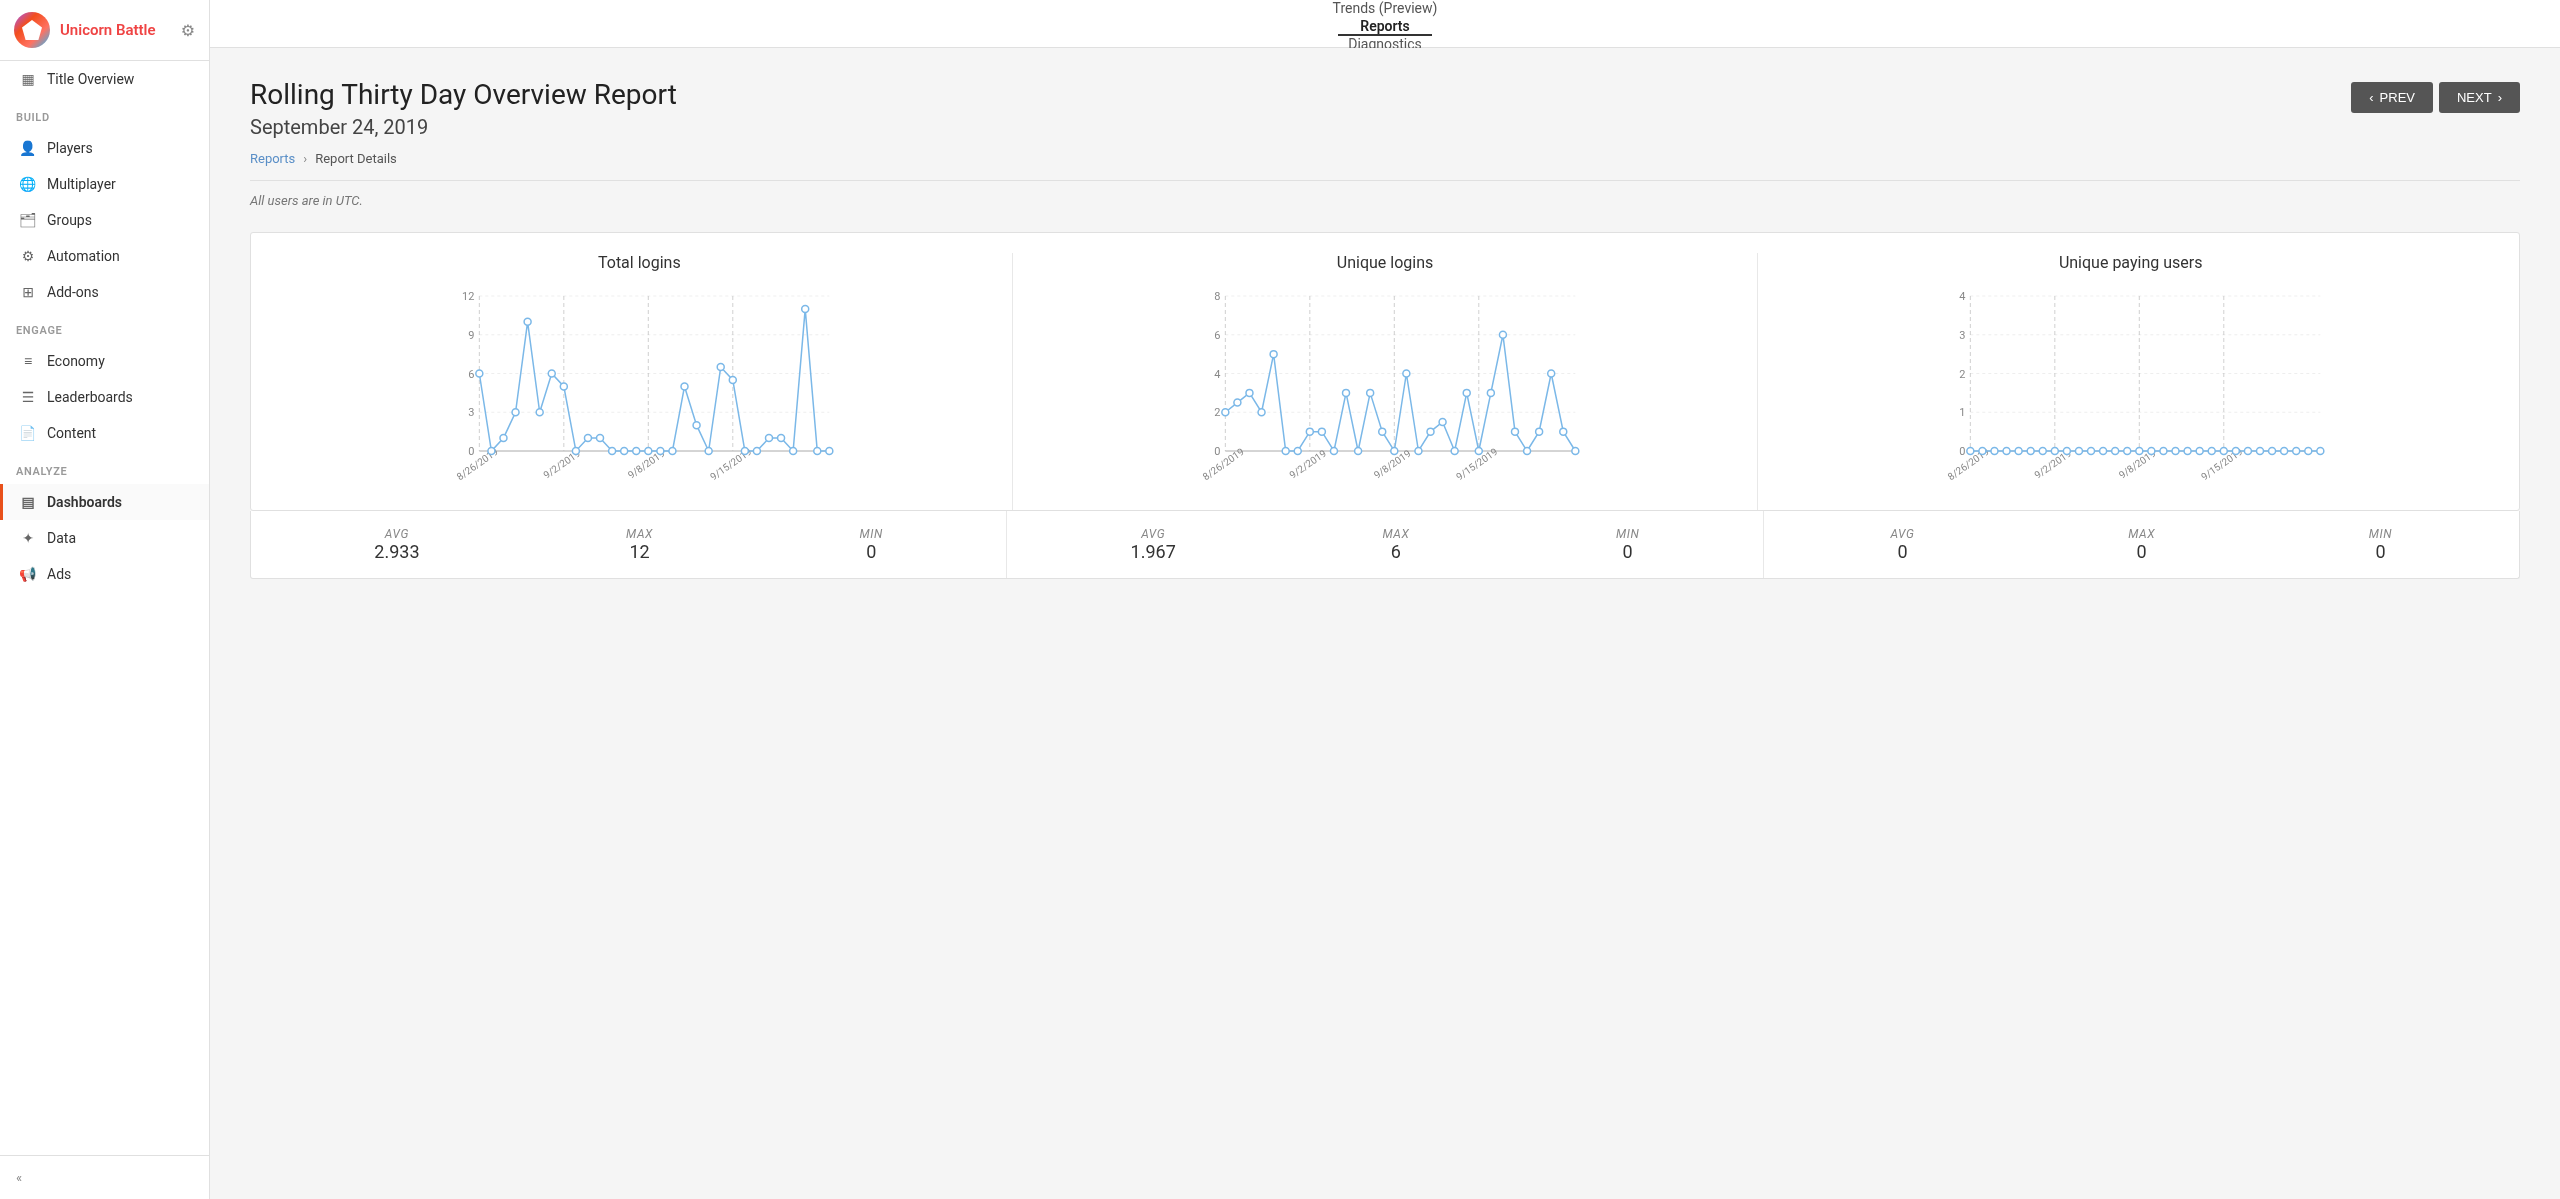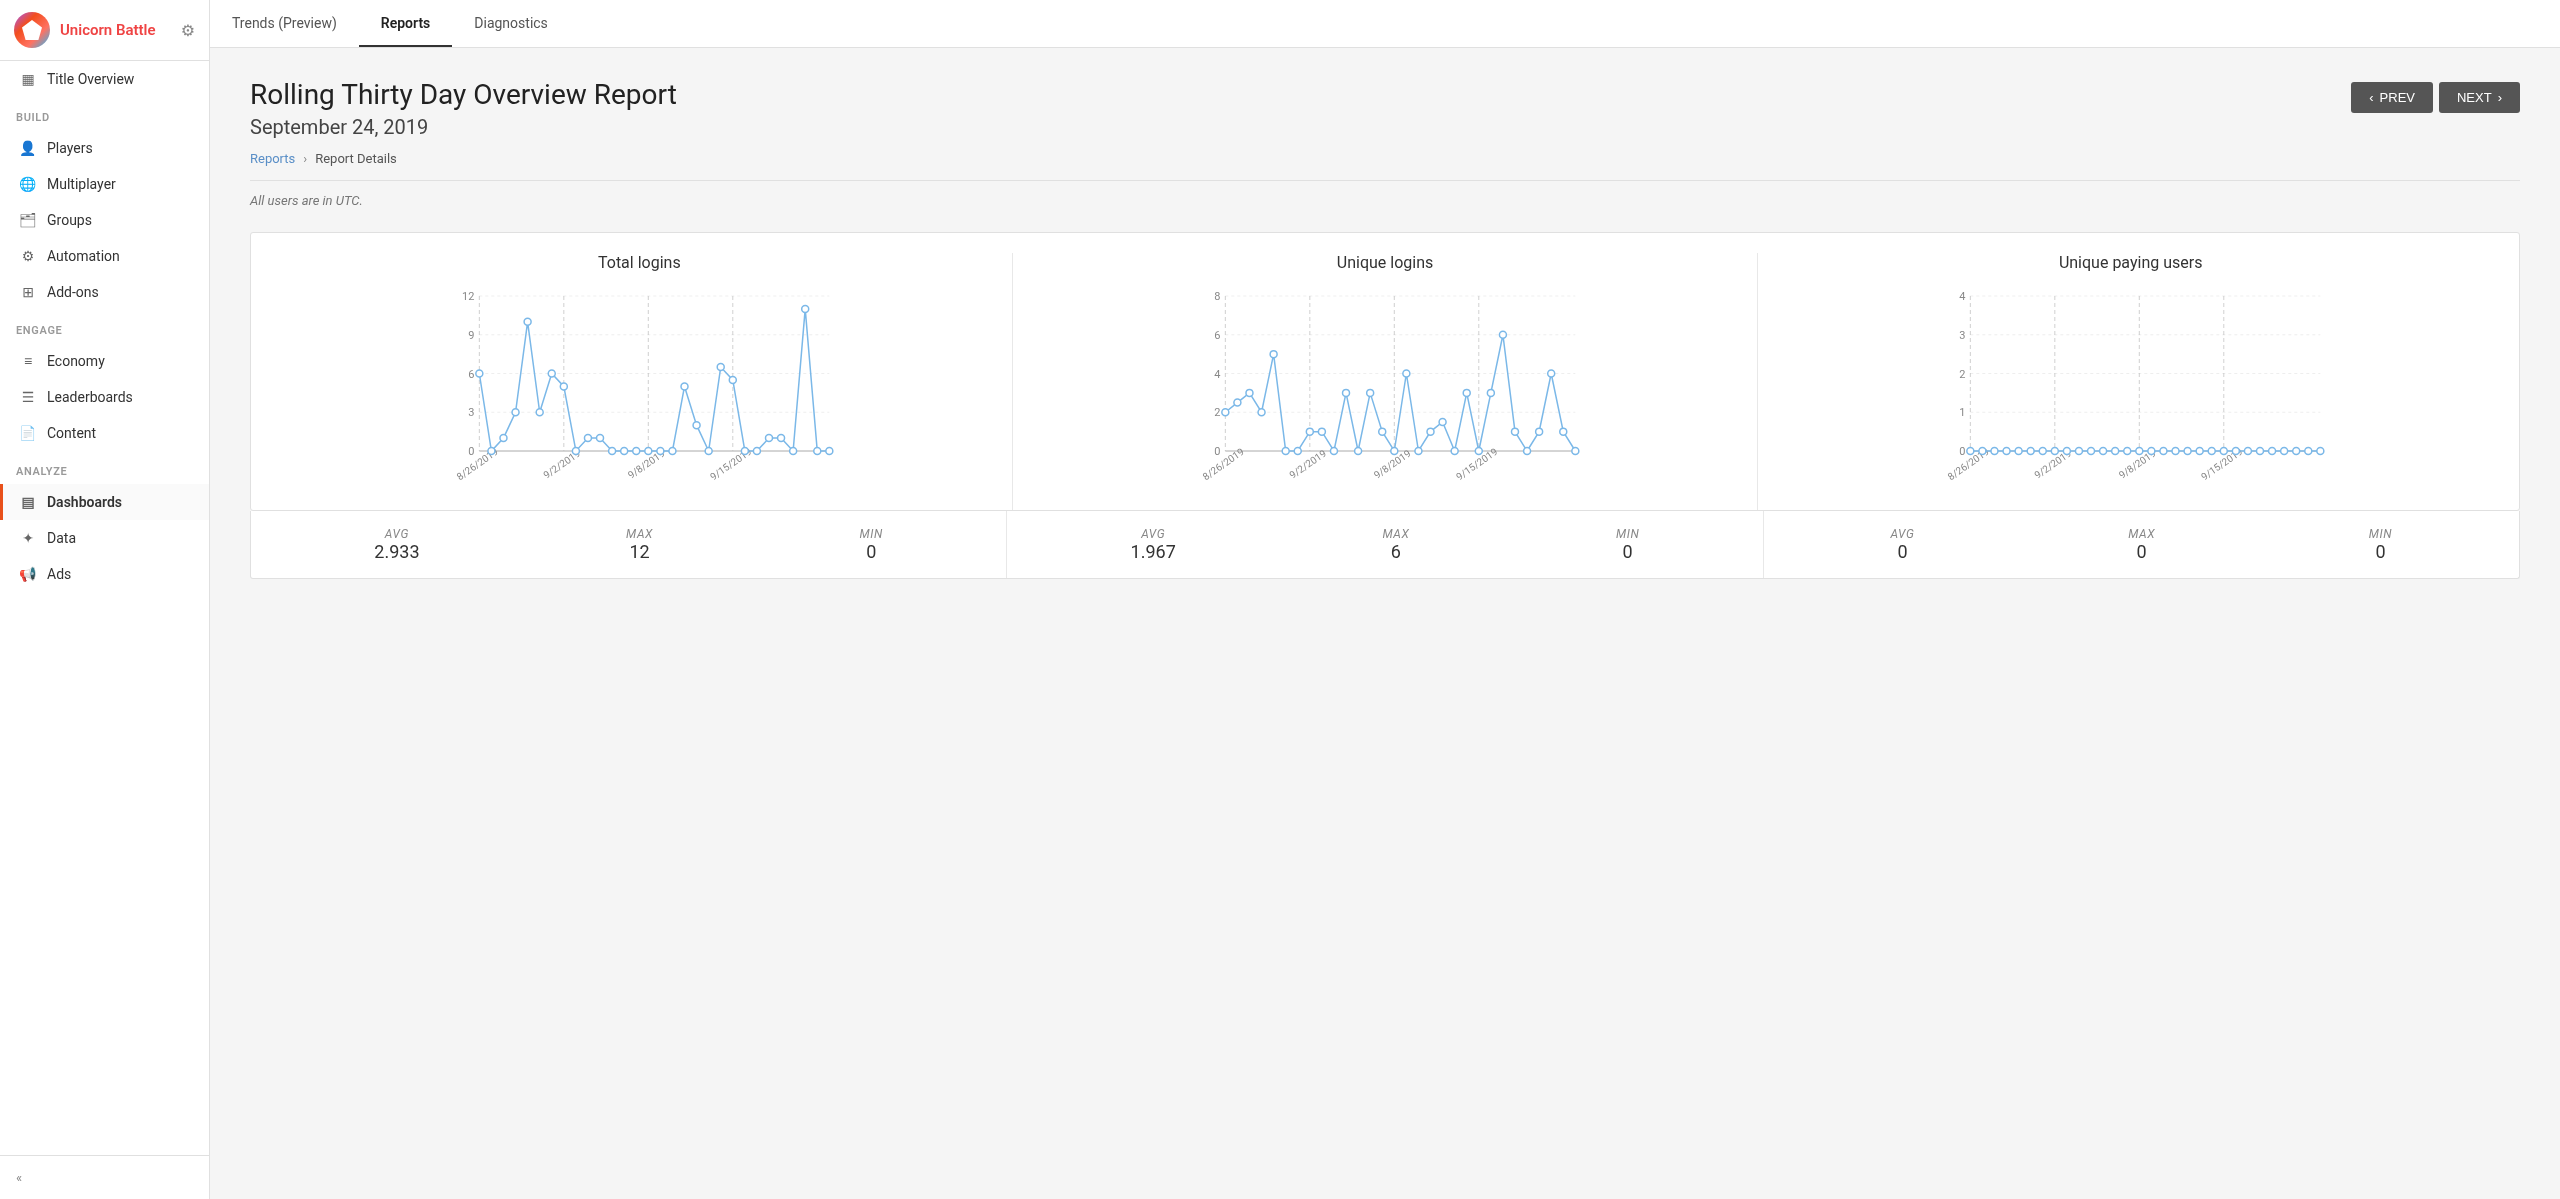--- a/index.html
+++ b/index.html
@@ -96,20 +96,21 @@
     }
 
     
     .tabs-bar {
       background: #fff;
       border-bottom: 1px solid #e0e0e0;
       display: flex;
       align-items: center;
       padding: 0 0;
       height: 48px;
+      flex-direction: column;
     }
     .tab {
       padding: 0 22px;
       height: 100%;
       display: flex;
       align-items: center;
       font-size: 14px;
       color: #555;
       cursor: pointer;
       border-bottom: 2px solid transparent;

